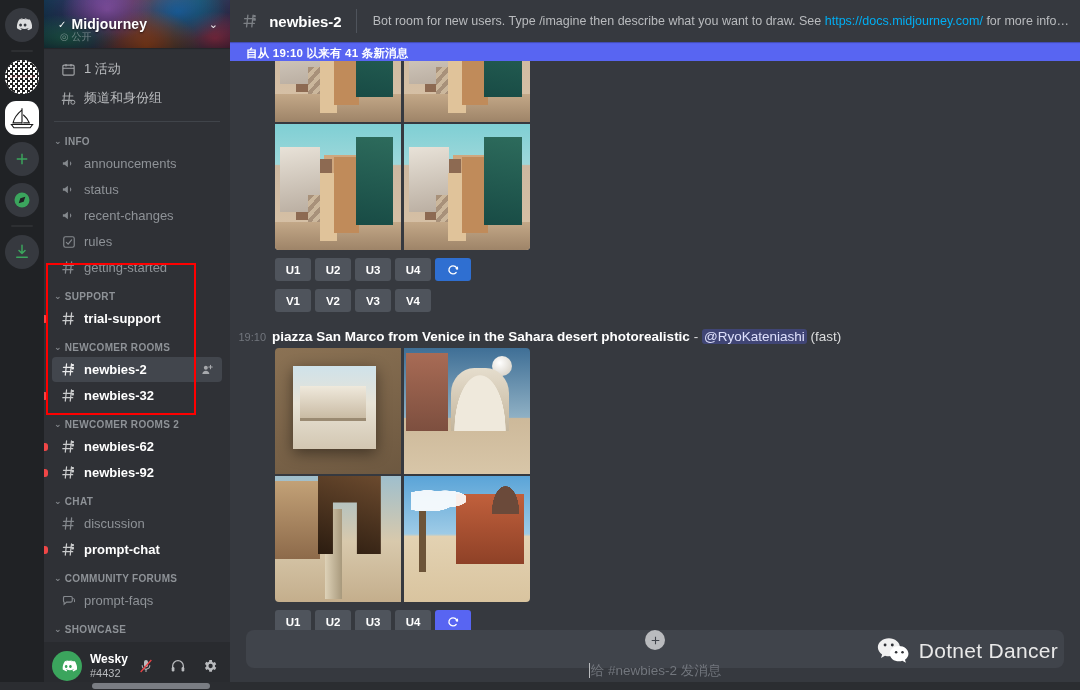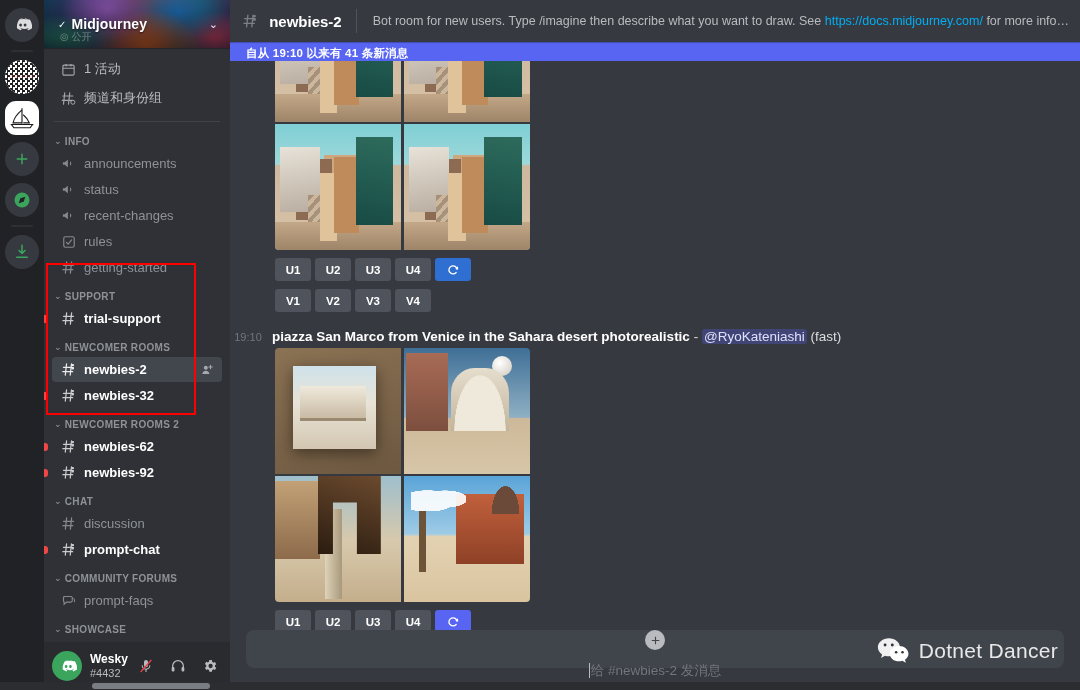--- a/index.html
+++ b/index.html
@@ -195,21 +195,21 @@
   .mjbtn {
     width: 36px; height: 23px; background: #4f545c; border-radius: 3px;
     color: #fff; font-size: 11.5px; font-weight: bold;
     display: flex; align-items: center; justify-content: center; cursor: pointer;
     border: none; font-family: inherit;
   }
   .mjbtn.primary { background: #2f6fd1; }
   .mjbtn.blurple { background: #5865f2; }
 
   .msg-head { display: flex; align-items: baseline; gap: 6px; padding: 3px 0 4px 0; }
-  .msg-ts { color: #72767d; font-size: 11px; width: 36px; flex: 0 0 36px; text-align: center; }
+  .msg-ts { color: #72767d; font-size: 11px; width: 36px; flex: 0 0 36px; text-align: right; }
   .msg-text { color: #dcddde; font-size: 13.5px; }
   .msg-text b { color: #fff; font-weight: bold; }
   .mention { background: rgba(88,101,242,.3); color: #dee0fc; border-radius: 3px; padding: 0 2px; cursor: pointer; }
   .msg-dim { color: #dcddde; }
 
   .composer { padding: 0 16px 22px 16px; background: #36393f; position: relative; z-index: 6; }
   .cbox {
     background: #40444b; border-radius: 8px; height: 38px;
     display: flex; align-items: center; padding: 0 12px; gap: 12px; flex-direction: column;
   }

